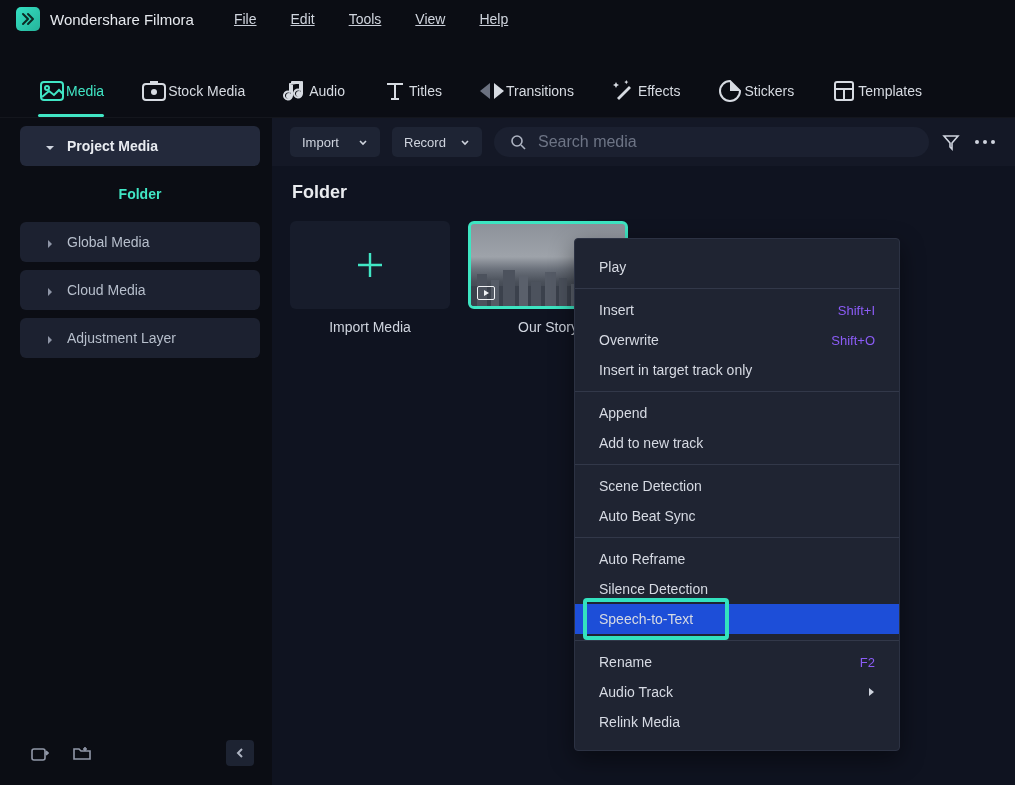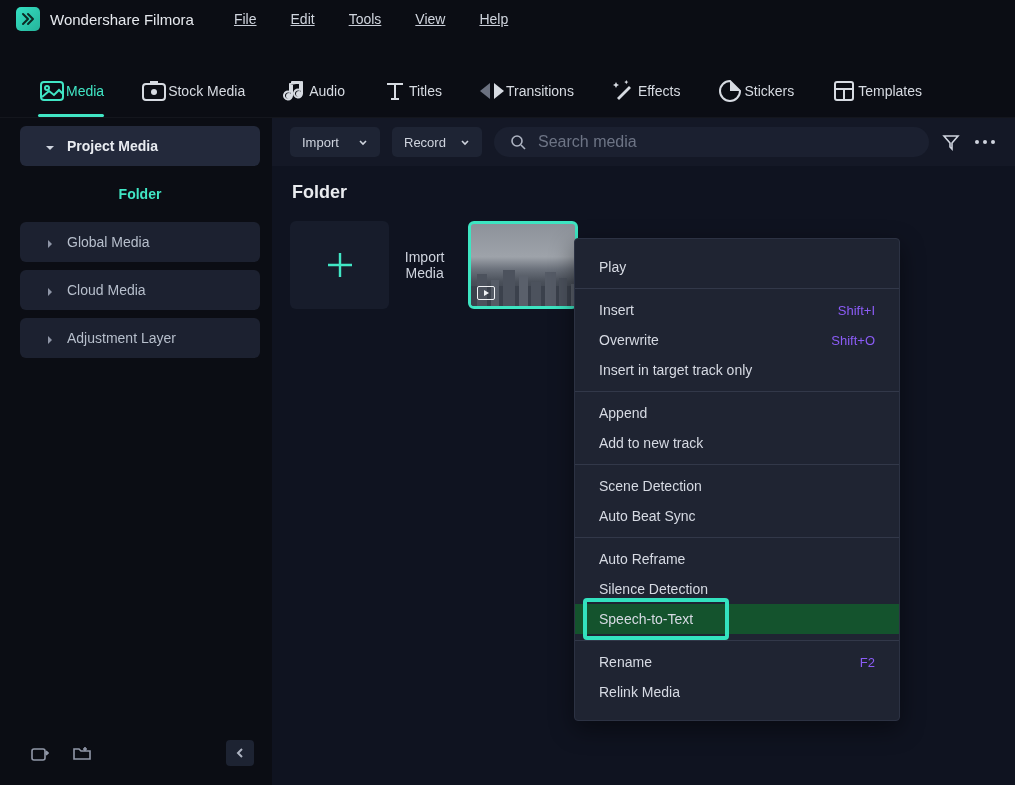--- a/index.html
+++ b/index.html
@@ -34,31 +34,31 @@
   .main { flex:1; background:#0f1320; display:flex; flex-direction:column; }
   .toolbar { height:44px; display:flex; align-items:center; gap:12px; padding: 24px 18px; background:#141826; }
   .dd { height:30px; background:#1e2434; border-radius:5px; display:flex; align-items:center; padding:0 12px; gap:12px; color:#cfd4de; font-size:13px; min-width:90px; justify-content:space-between; }
   .search-wrap { flex:1; height:30px; background:#1b2030; border-radius:15px; display:flex; align-items:center; padding:0 14px; gap:10px; }
   .search-input { flex:1; background:transparent; border:none; outline:none; color:#ec4899; font-size:16px; }
   .search-input::placeholder { color:#6d7485; }
   .tool-icon { width:20px; height:20px; color:#c7ccd7; display:flex;align-items:center;justify-content:center; }
   .content { flex:1; padding: 14px 18px; position:relative; }
   .folder-title { font-size:18px; color:#e9ebef; font-weight:600; margin: 2px 0 18px 2px; }
   .grid { display:flex; gap: 18px; }
-  .card { width:160px; display:flex; align-items:center; gap:10px; }
+  .card { width:160px; display:flex; flex-direction:column; align-items:center; gap:10px; }
   .thumb { width:160px; height:88px; border-radius:6px; background:#171c2b; display:flex; align-items:center; justify-content:center; position:relative; }
   .thumb.import svg { color:#41e6c5; }
   .thumb.clip { border:3px solid #3de5c2; overflow:hidden; background: linear-gradient(#8d929a 0%, #9ea3aa 40%, #6c727c 55%, #4b515b 70%, #2d333d 100%); }
   .clip-badge { position:absolute; left:6px; bottom:6px; width:18px; height:14px; border:1px solid #f0f2f5; border-radius:2px; display:flex; align-items:center; justify-content:center; }
   .clip-badge::after{content:"";width:0;height:0;border-left:5px solid #f0f2f5;border-top:3px solid transparent;border-bottom:3px solid transparent;margin-left:1px;}
   .card-label { color:#cfd4de; font-size:14px; text-align:center; }
   
   .context-menu { position:absolute; top: 238px; left:574px; width:326px; background:#1f2432; border:1px solid #2c3243; border-radius:4px; box-shadow: 0 8px 24px rgba(0,0,0,0.45); padding:13px 0; }
   .cm-item { height:30px; display:flex; align-items:center; padding:0 24px; font-size:14px; color:#d6dae3; justify-content:space-between; }
-  .cm-item.hover { background:#14532d; }
+  .cm-item.hover { background:#1d4ed8; }
   .cm-sep { height:1px; background:#323849; margin:6px 0; }
   .cm-shortcut { color:#8b5cf6; font-size:13px; }
   .cm-sub { color:#c9ced8; font-size:14px; }
   .highlight-box { position:absolute; border:4px solid #33e2bf; border-radius:4px; pointer-events:none; }
   .skyline { position:absolute; left:0; right:0; bottom:0; height:40px; }
 </style>
 </head>
 <body>
 
 <div class="titlebar">
@@ -324,15 +324,21 @@
     <div class="cm-item hover" style="position: relative; overflow: visible;">
       <span>Speech-to-Text</span>
       <div class="highlight-box" style="inset: -6px 170px -6px 8px;"></div>
     </div>
     <div class="cm-sep"></div>
     <div class="cm-item">
       <span>Rename</span>
       <span class="cm-shortcut">F2</span>
     </div>
     <div class="cm-item">
+      <span>Audio Track</span>
+      <span class="cm-sub"><svg width="8" height="10" viewBox="0 0 8 10" fill="#cfd4de">
+          <path d="M2 1 L7 5 L2 9 Z"></path>
+        </svg></span>
+    </div>
+    <div class="cm-item">
       <span>Relink Media</span>
     </div>
   </div>
 
 </body></html>

